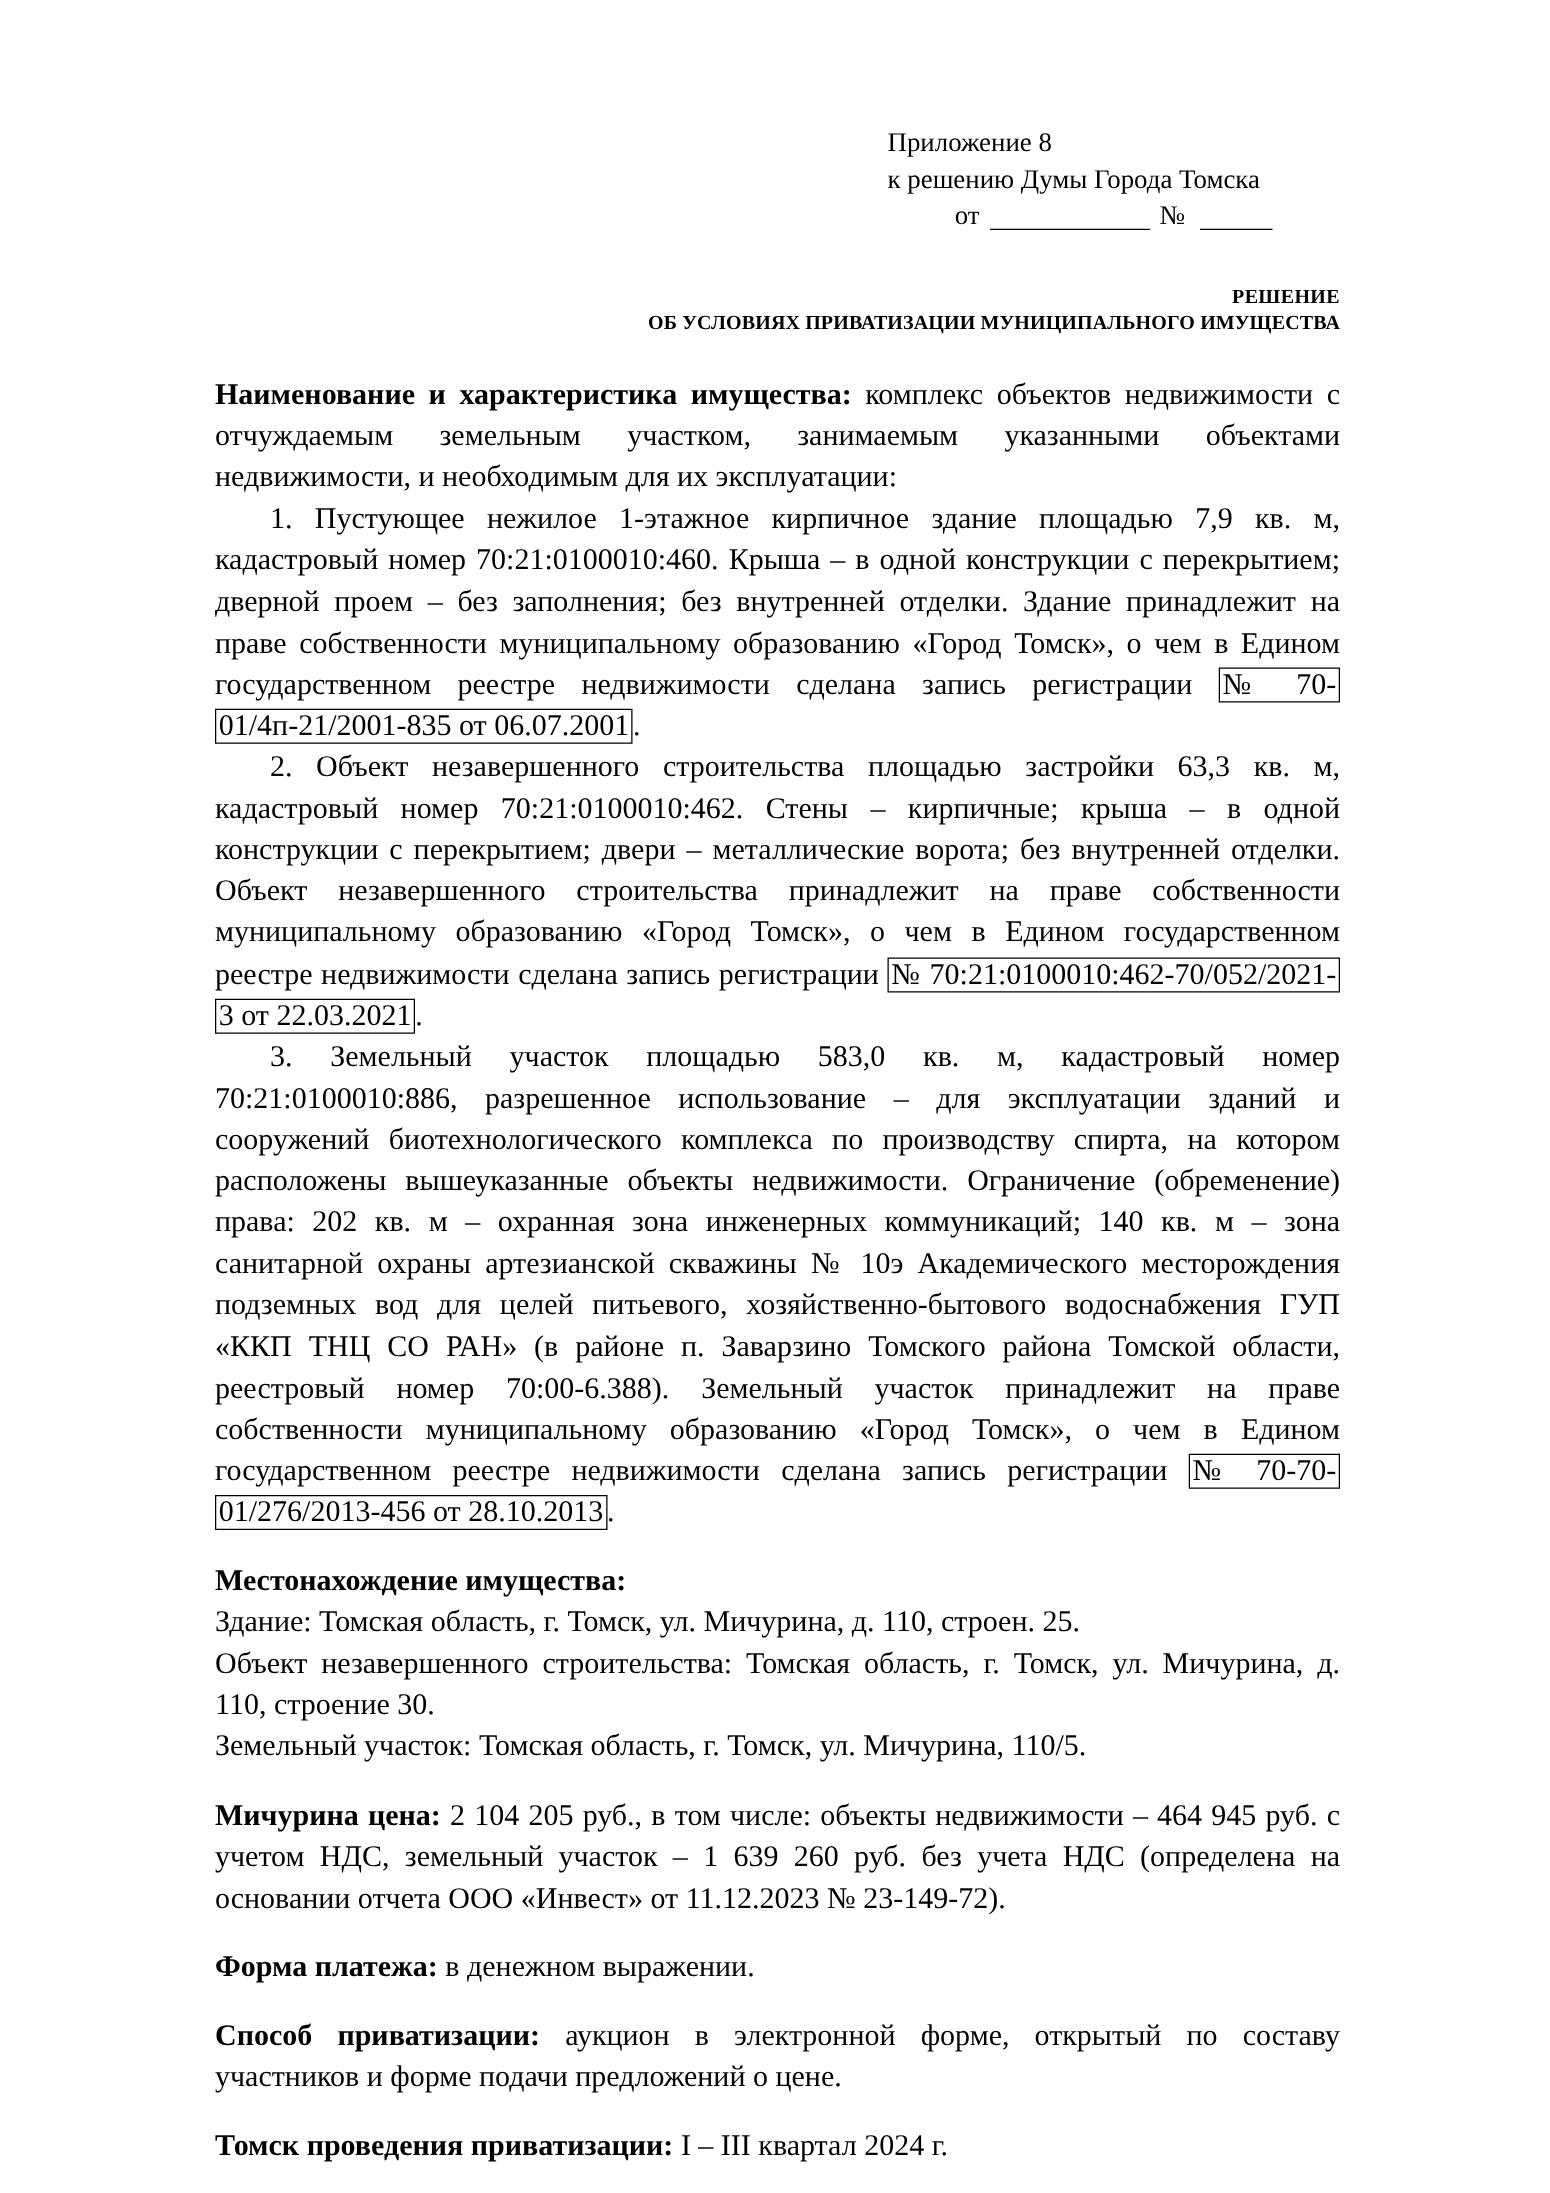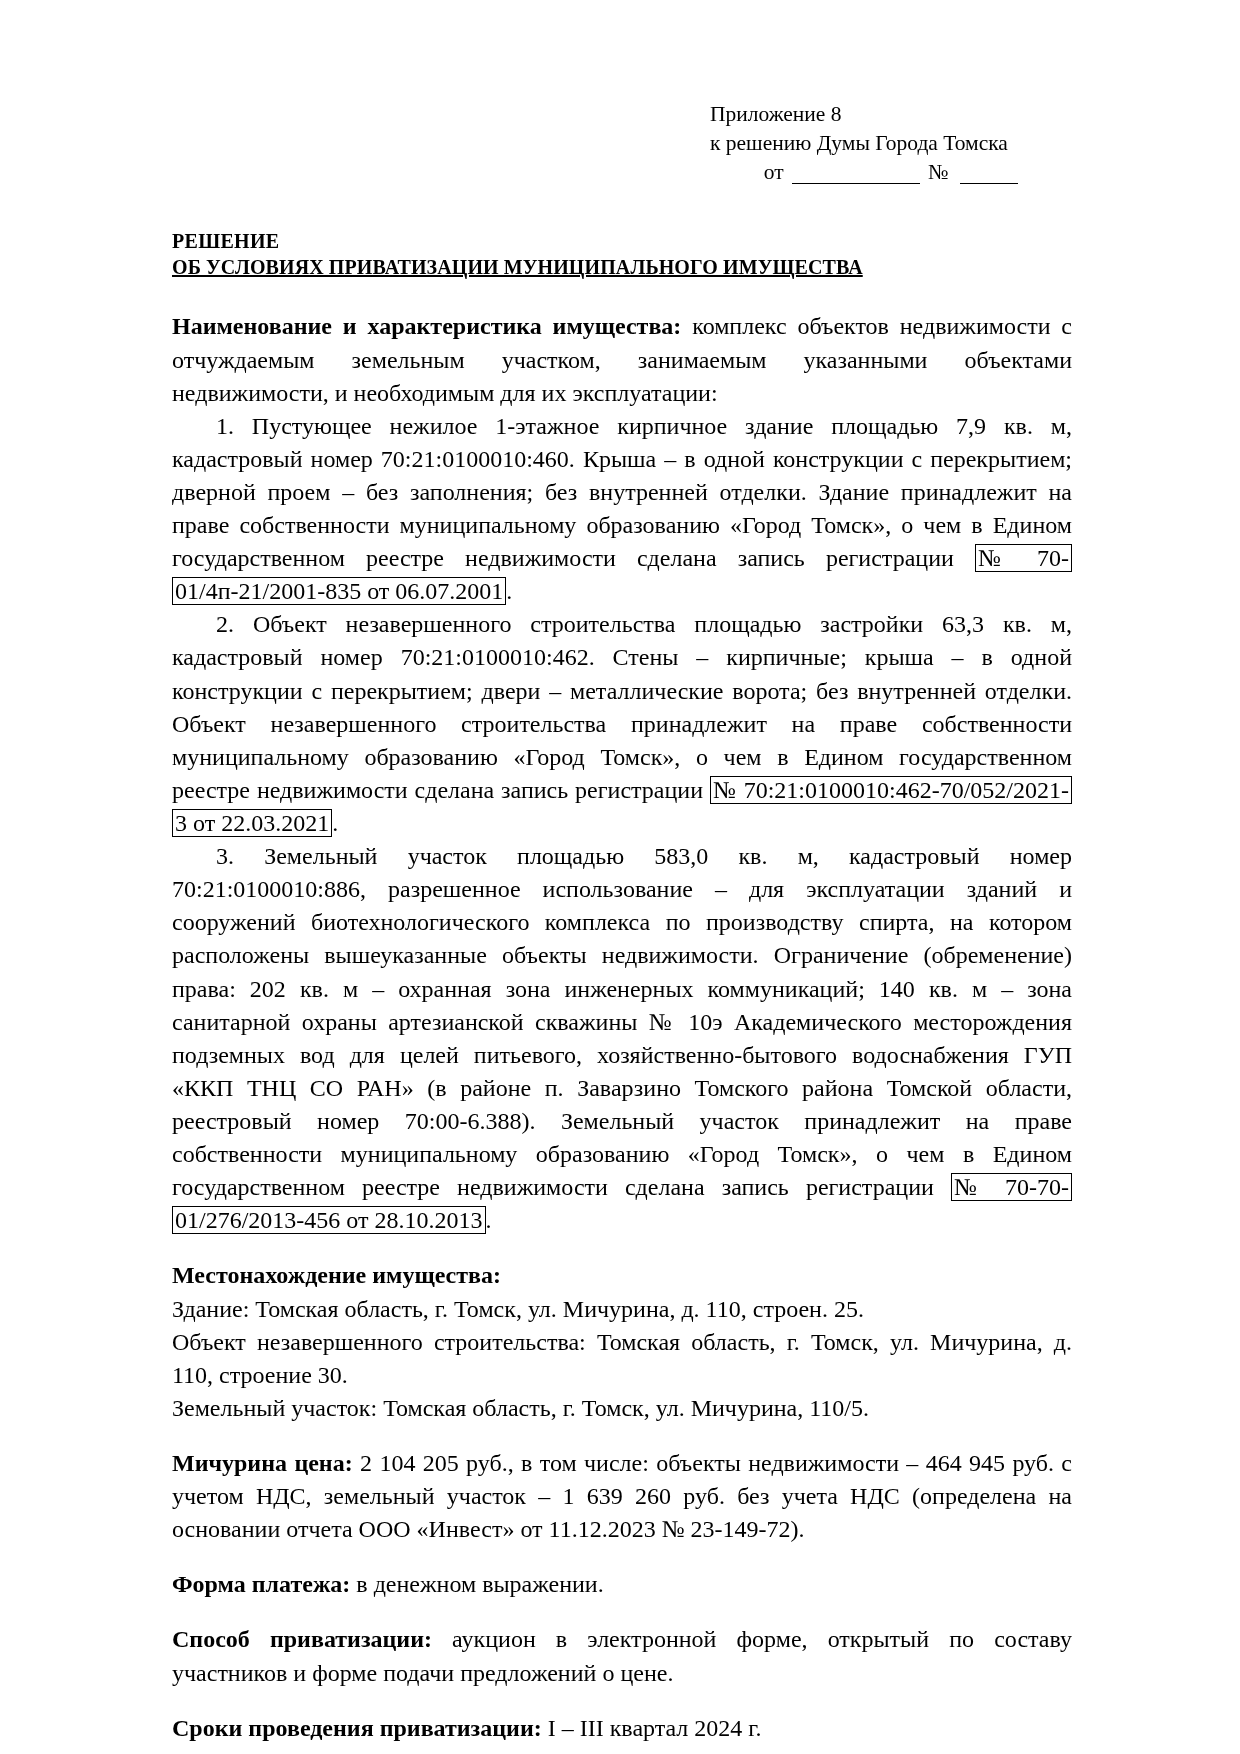--- a/index.html
+++ b/index.html
@@ -56,27 +56,27 @@
     display: inline-block;
     width: 58px;
     border-bottom: 1.6px solid #000;
     height: 16px;
     margin: 0 0 2px 6px;
   }
 
   
   .title-block {
     margin-top: 42px;
-    text-align: left;
+    text-align: right;
     font-weight: bold;
-    font-size: 20px;
+    font-size: 16px;
     line-height: 1.3;
   }
   .title-block .t1 { letter-spacing: 0.3px; }
-  .title-block .t2 { letter-spacing: 0.1px; text-decoration: underline; }
+  .title-block .t2 { letter-spacing: 0.1px; }
 
   
   .body {
     margin-top: 30px;
     font-size: 24px;
     line-height: 1.38;
     text-align: justify;
     text-justify: inter-word;
   }
   .p { margin: 0 0 0 0; text-align: justify; }
@@ -156,19 +156,19 @@
       </div>
 
       <div class="group">
         <p class="p">
           <span class="sect-head">Способ приватизации:</span><span> аукцион в электронной форме, открытый по составу участников и форме подачи предложений о цене.</span>
         </p>
       </div>
 
       <div class="group">
         <p class="p">
-          <span class="sect-head">Сроки проведения приватизации:</span><span> I – III квартал 2024 г.</span>
+          <span class="sect-head">Томск проведения приватизации:</span><span> I – III квартал 2024 г.</span>
         </p>
       </div>
 
     </div>
   </div>
 </div>
 
 </body></html>

